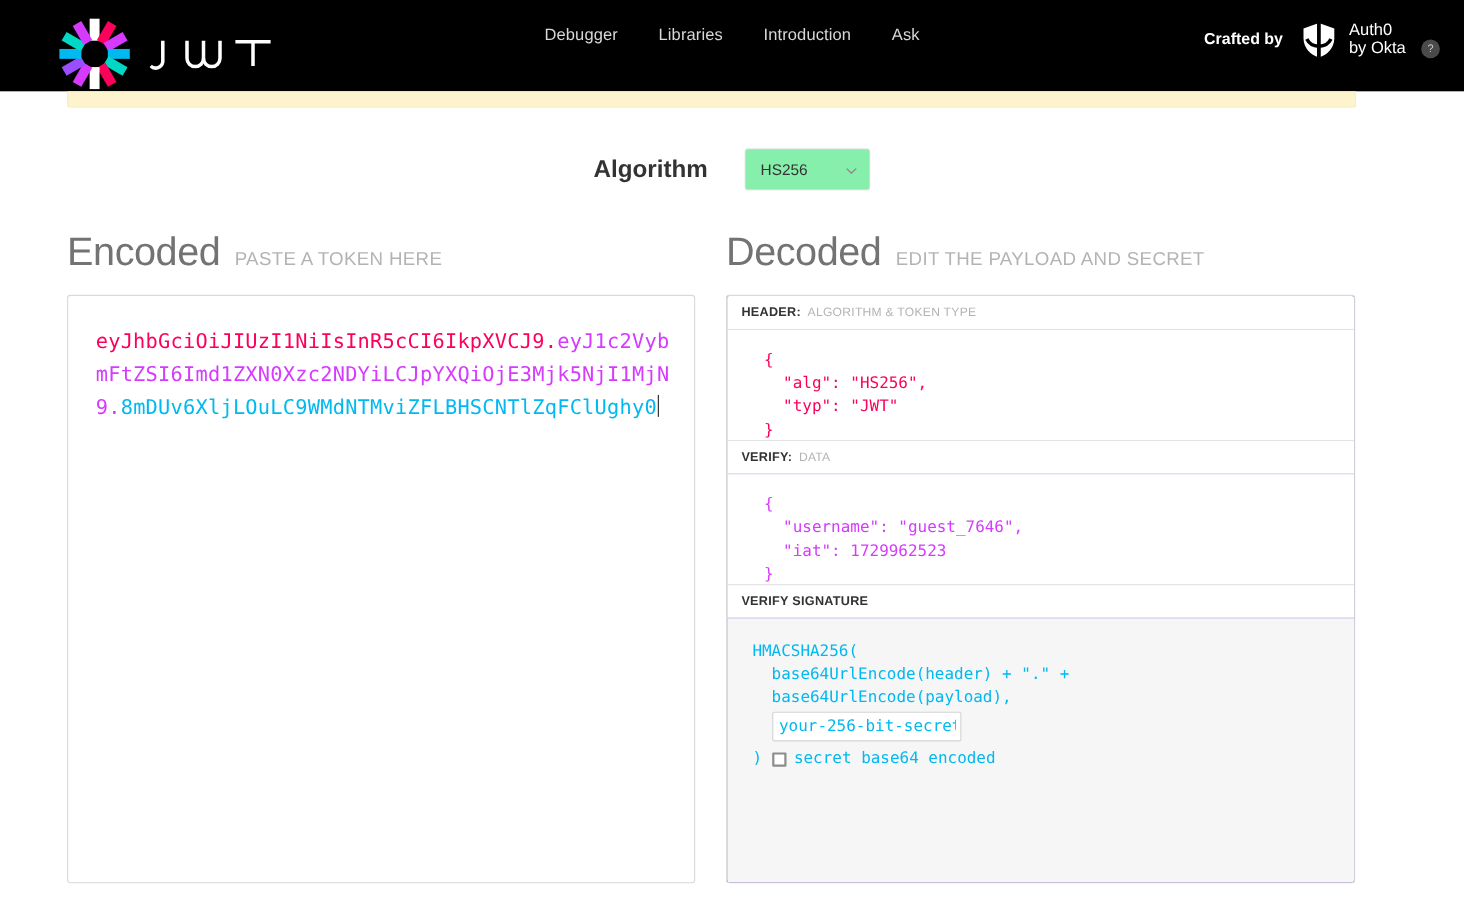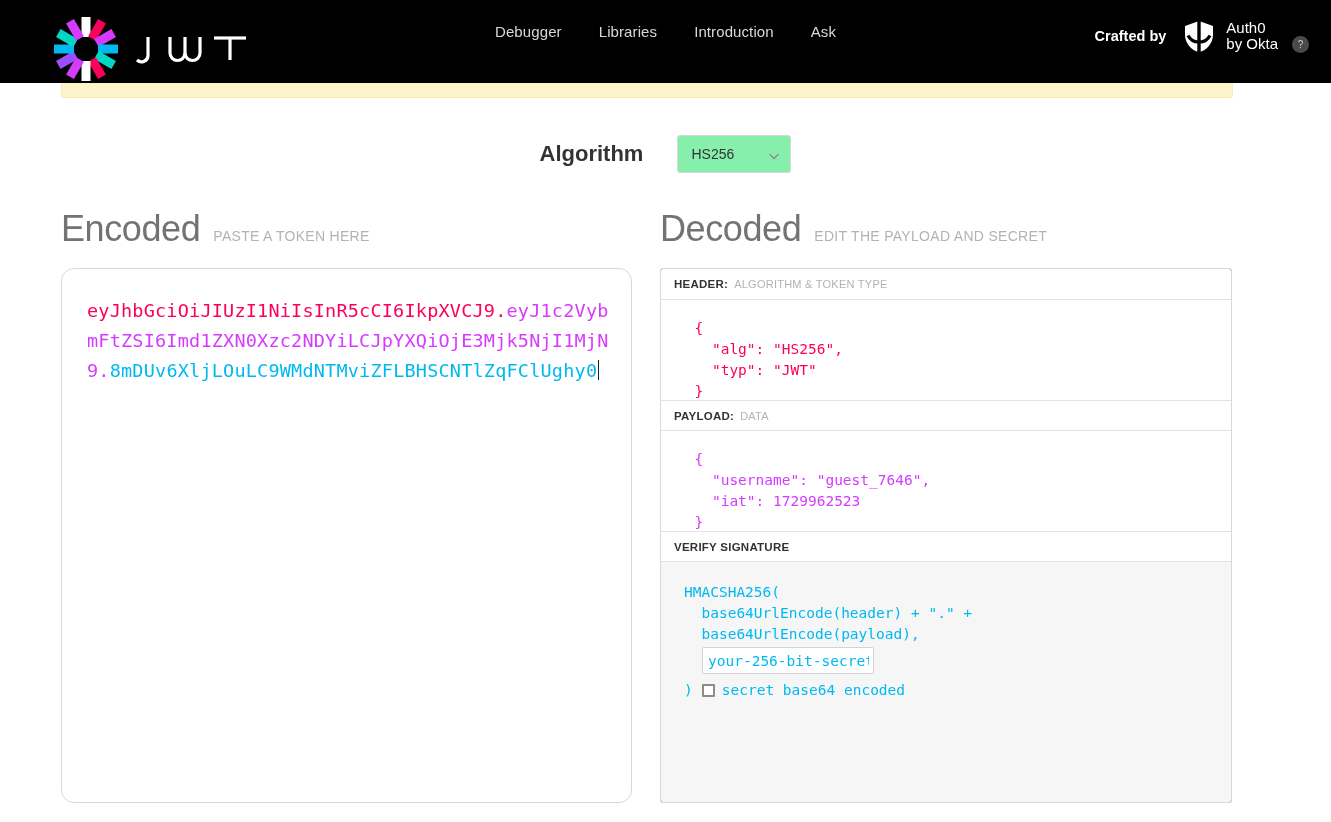--- a/index.html
+++ b/index.html
@@ -130,35 +130,35 @@
   .col-head.left  { left: 61px;  top: 208px; }
   .col-head.right { left: 660px; top: 208px; }
   .col-title {
     font-size: 36px;
     font-weight: 300;
     color: #737373;
     letter-spacing: -0.4px;
   }
   .col-sub {
     margin-left: 13px;
-    font-size: 14px;
+    font-size: 17px;
     color: #b3b3b3;
     letter-spacing: 0.3px;
     text-transform: uppercase;
     white-space: nowrap;
   }
 
   
   .encoded-box {
     position: absolute;
     left: 61px; top: 268px;
     width: 571px; height: 535px;
     background: #ffffff;
     border: 1px solid #d9d9d9;
-    border-radius: 13px;
+    border-radius: 3px;
     padding: 27px 22px 20px 25px;
     overflow: hidden;
     cursor: text;
   }
   .token {
     font-family: "DejaVu Sans Mono", monospace;
     font-size: 18.5px;
     line-height: 30px;
     word-break: break-all;
     white-space: pre-wrap;
@@ -381,21 +381,21 @@
   <div class="sec-head">
     <span class="sec-head-main">HEADER:</span>
     <span class="sec-head-sub">ALGORITHM &amp; TOKEN TYPE</span>
   </div>
   <div class="sec-body header-body">  {
     "alg": "HS256",
     "typ": "JWT"
   }</div>
 
   <div class="sec-head not-first">
-    <span class="sec-head-main">PAYLOAD:</span>
+    <span class="sec-head-main">VERIFY:</span>
     <span class="sec-head-sub">DATA</span>
   </div>
   <div class="sec-body payload-body">  {
     "username": "guest_7646",
     "iat": 1729962523
   }</div>
 
   <div class="sec-head not-first">
     <span class="sec-head-main">VERIFY SIGNATURE</span>
   </div>

